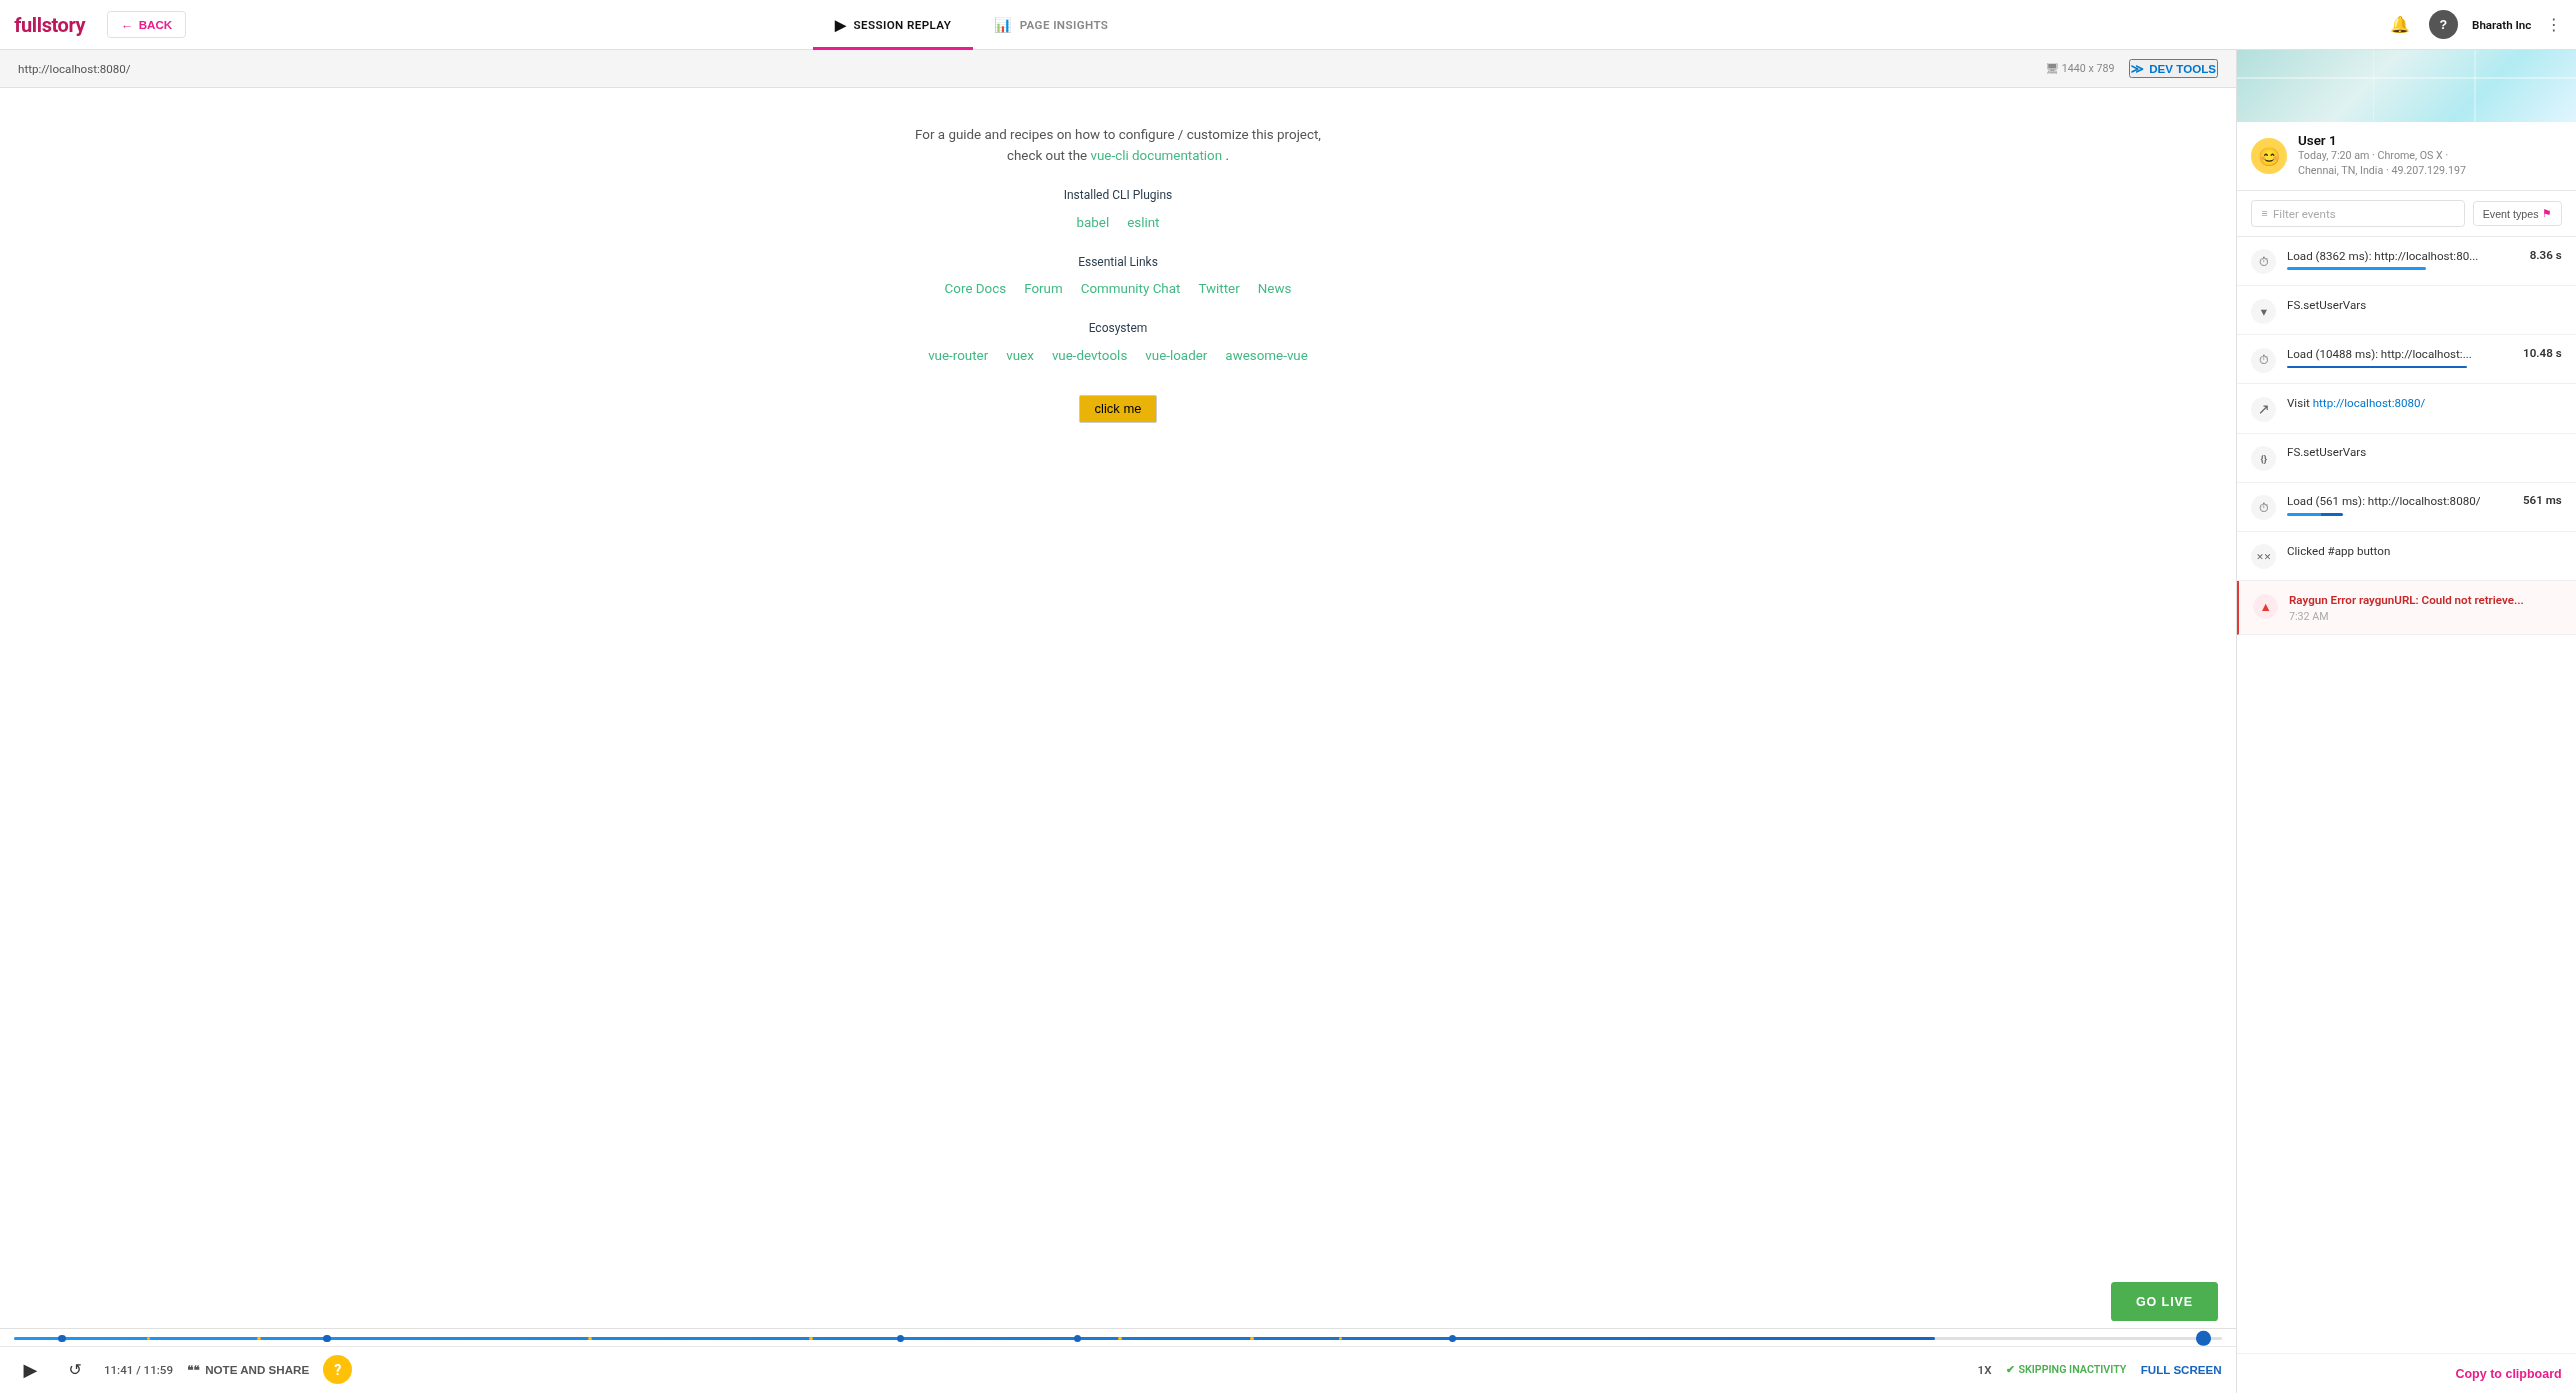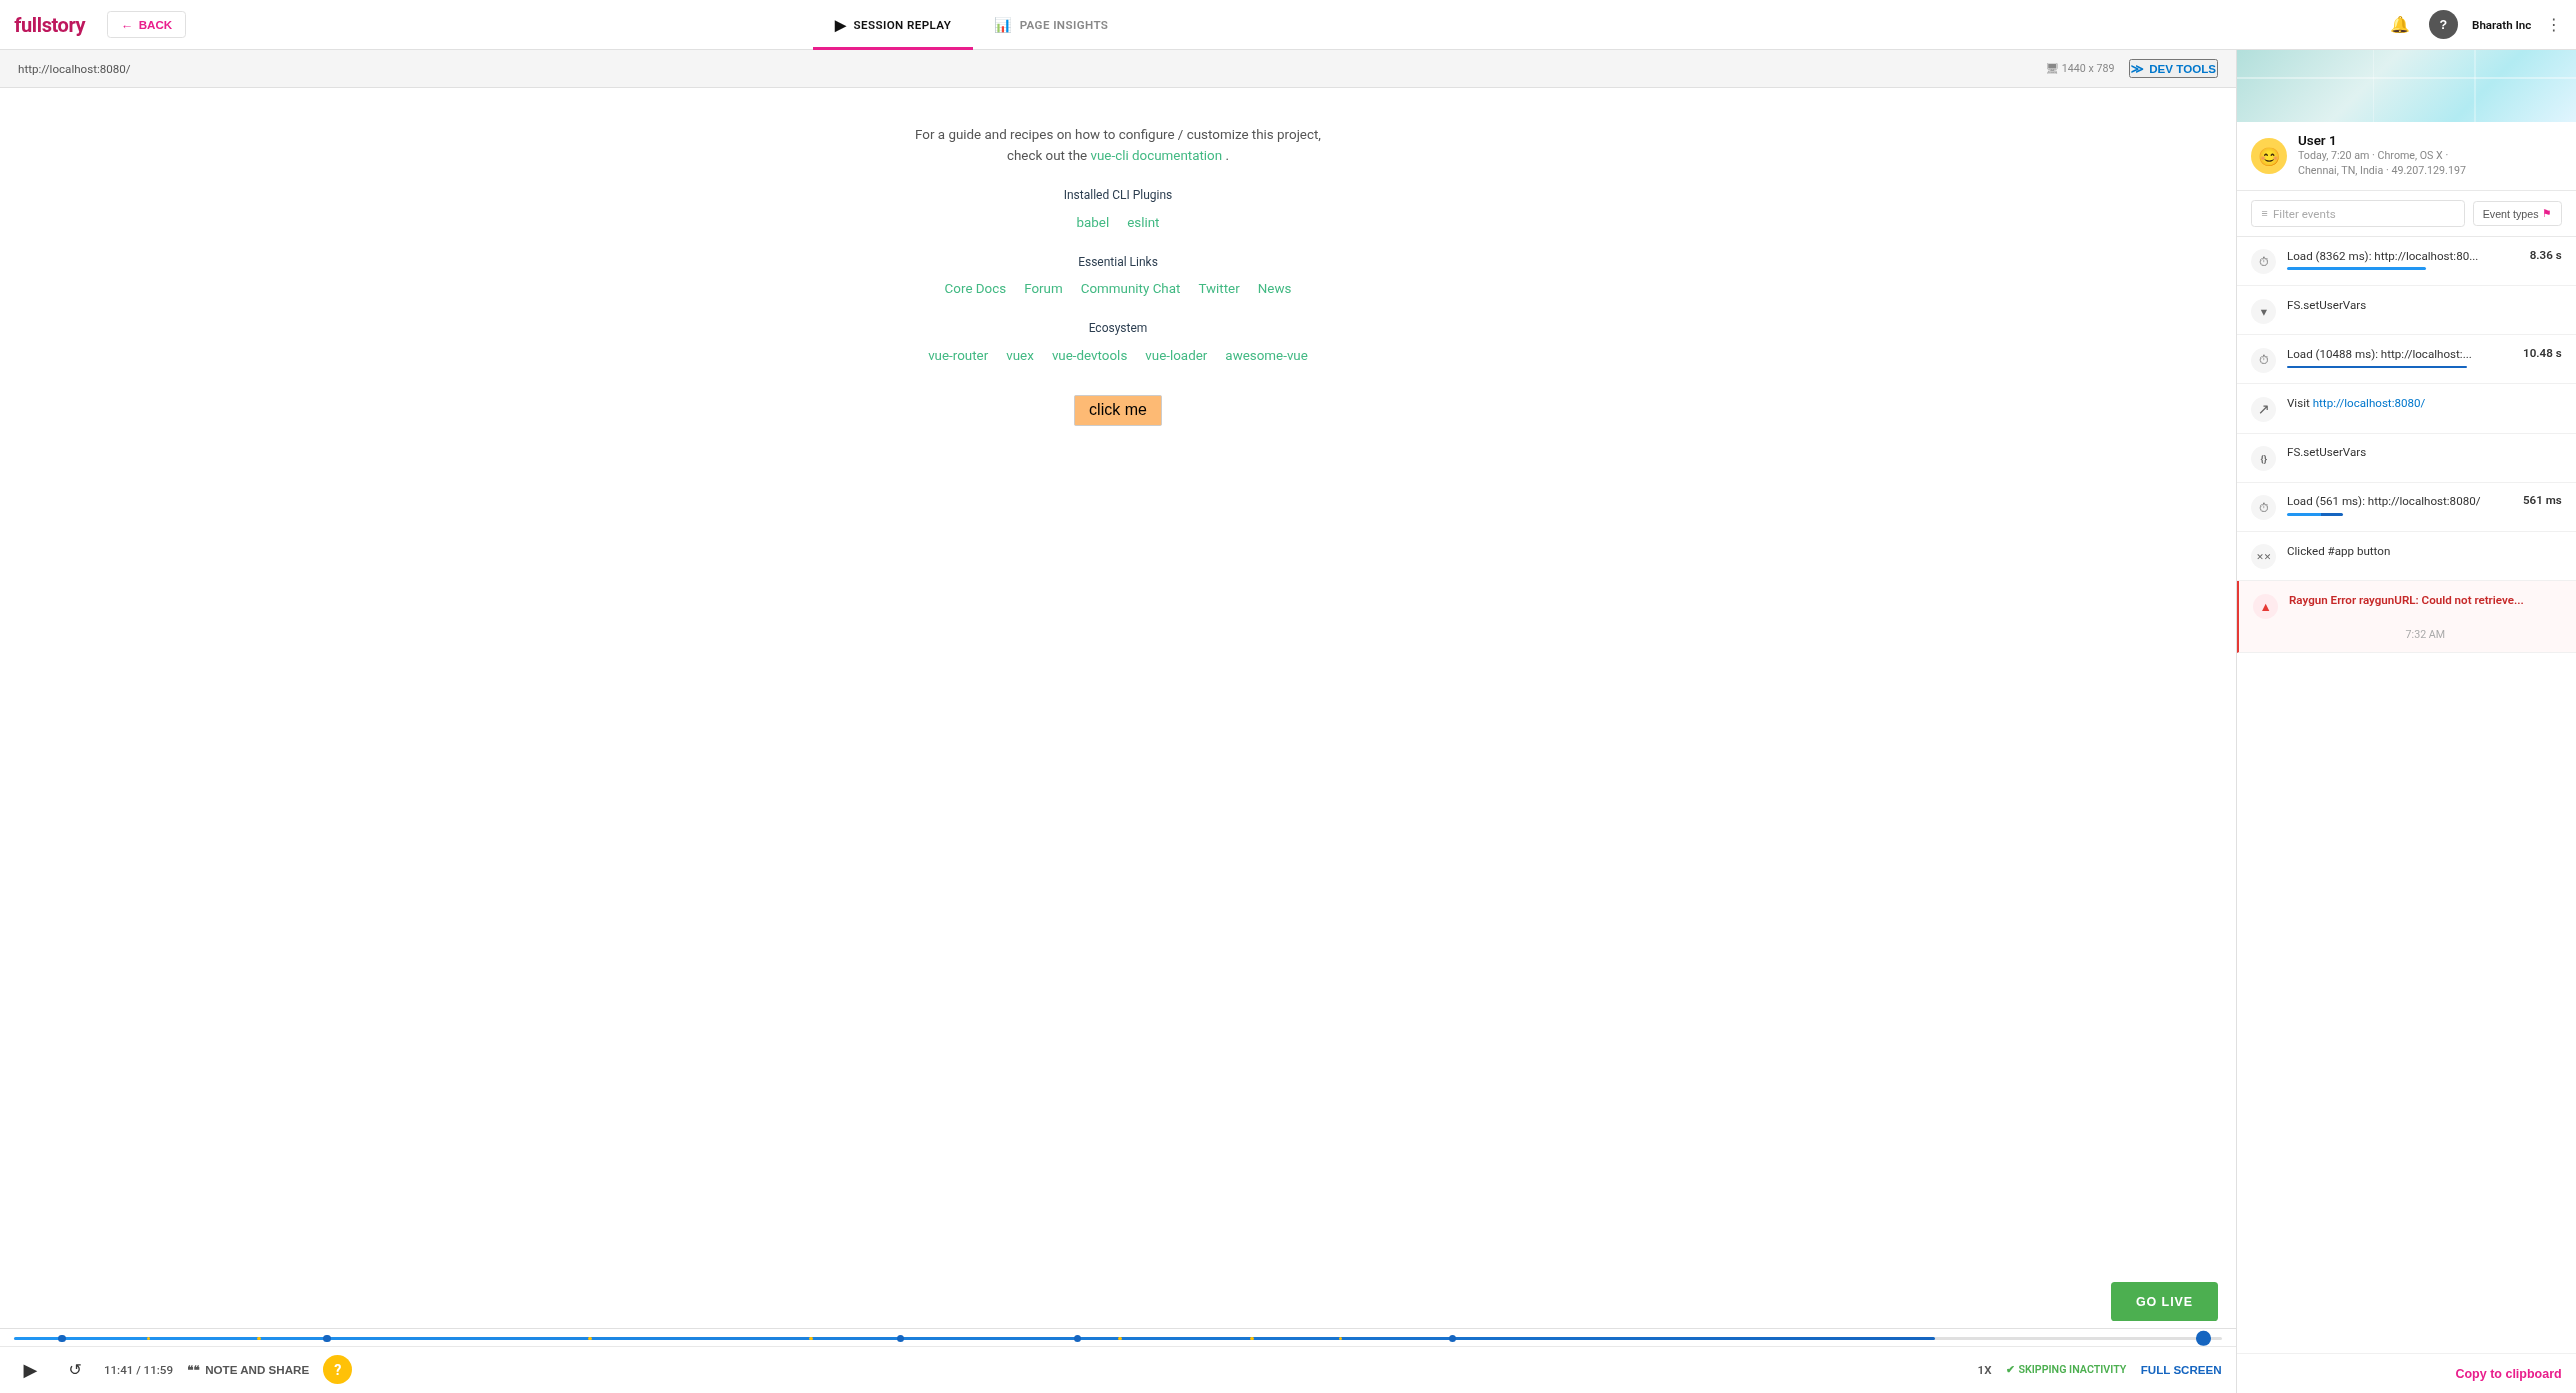--- a/index.html
+++ b/index.html
@@ -76,22 +76,22 @@
     .page-content {
       flex: 1; background: #fff; display: flex; flex-direction: column;
       align-items: center; padding: 36px 18px; overflow-y: auto;
     }
     .page-intro { text-align: center; margin-bottom: 21.5px; color: #555; font-size: 13.4px; line-height: 1.6; }
     .page-intro a { color: #42b983; text-decoration: none; }
     .section-title { font-size: 12px; font-weight: 400; color: #2c3e50; margin-bottom: 12.5px; text-align: center; }
     .link-group { display: flex; gap: 18px; margin-bottom: 25px; flex-wrap: wrap; }
     .link-item { color: #42b983; font-size: 13.4px; cursor: pointer; text-decoration: none; }
     .click-me-btn {
-      padding: 5.4px 14.3px; border: 0.9px solid #ccc; background: #fdba74;
-      font-size: 16px; cursor: pointer; margin-top: 7.2px; border-radius: 1.8px;
+      padding: 5.4px 14.3px; border: 0.9px solid #ccc; background: #eab308;
+      font-size: 13px; cursor: pointer; margin-top: 7.2px; border-radius: 1.8px;
     }
     .go-live-btn {
       position: absolute; bottom: 72px; right: 18px;
       background: #4caf50; color: #fff; font-weight: 700; font-size: 12.5px;
       padding: 12.5px 25px; border-radius: 3.6px; border: none; cursor: pointer;
       letter-spacing: 0.9px;
     }
     .timeline-track {
       height: 3.6px; background: #e0e0e0; border-radius: 1.8px; position: relative; margin-bottom: 5.4px;
     }
@@ -170,21 +170,21 @@
       border-bottom: 0.9px solid #f0f0f0; gap: 10.7px; cursor: pointer;
     }
     .event-icon {
       width: 25px; height: 25px; border-radius: 50%; display: flex;
       align-items: center; justify-content: center; flex-shrink: 0;
       font-size: 12.5px; background: #f5f5f5; color: #666; margin-top: 1.8px;
     }
     .event-content { flex: 1; }
     .event-title { font-size: 11.6px; color: #333; line-height: 1.4; }
     .event-title a { color: #0077cc; text-decoration: none; }
-    .event-time { font-size: 10.7px; color: #aaa; margin-top: 20px; text-align: center; }
+    .event-time { font-size: 10.7px; color: #aaa; margin-top: 2px; }
     .event-duration {
       font-size: 11.6px; font-weight: 600; color: #333; white-space: nowrap;
     }
     .event-bar {
       height: 2.7px; background: #2196f3; border-radius: 1.8px; margin-top: 3.6px;
     }
     .event-bar.dark { background: #1565c0; }
     .event-bar.partial { background: linear-gradient(to right, #2196f3 60%, #1565c0 60%); }
 
     .event-error {

